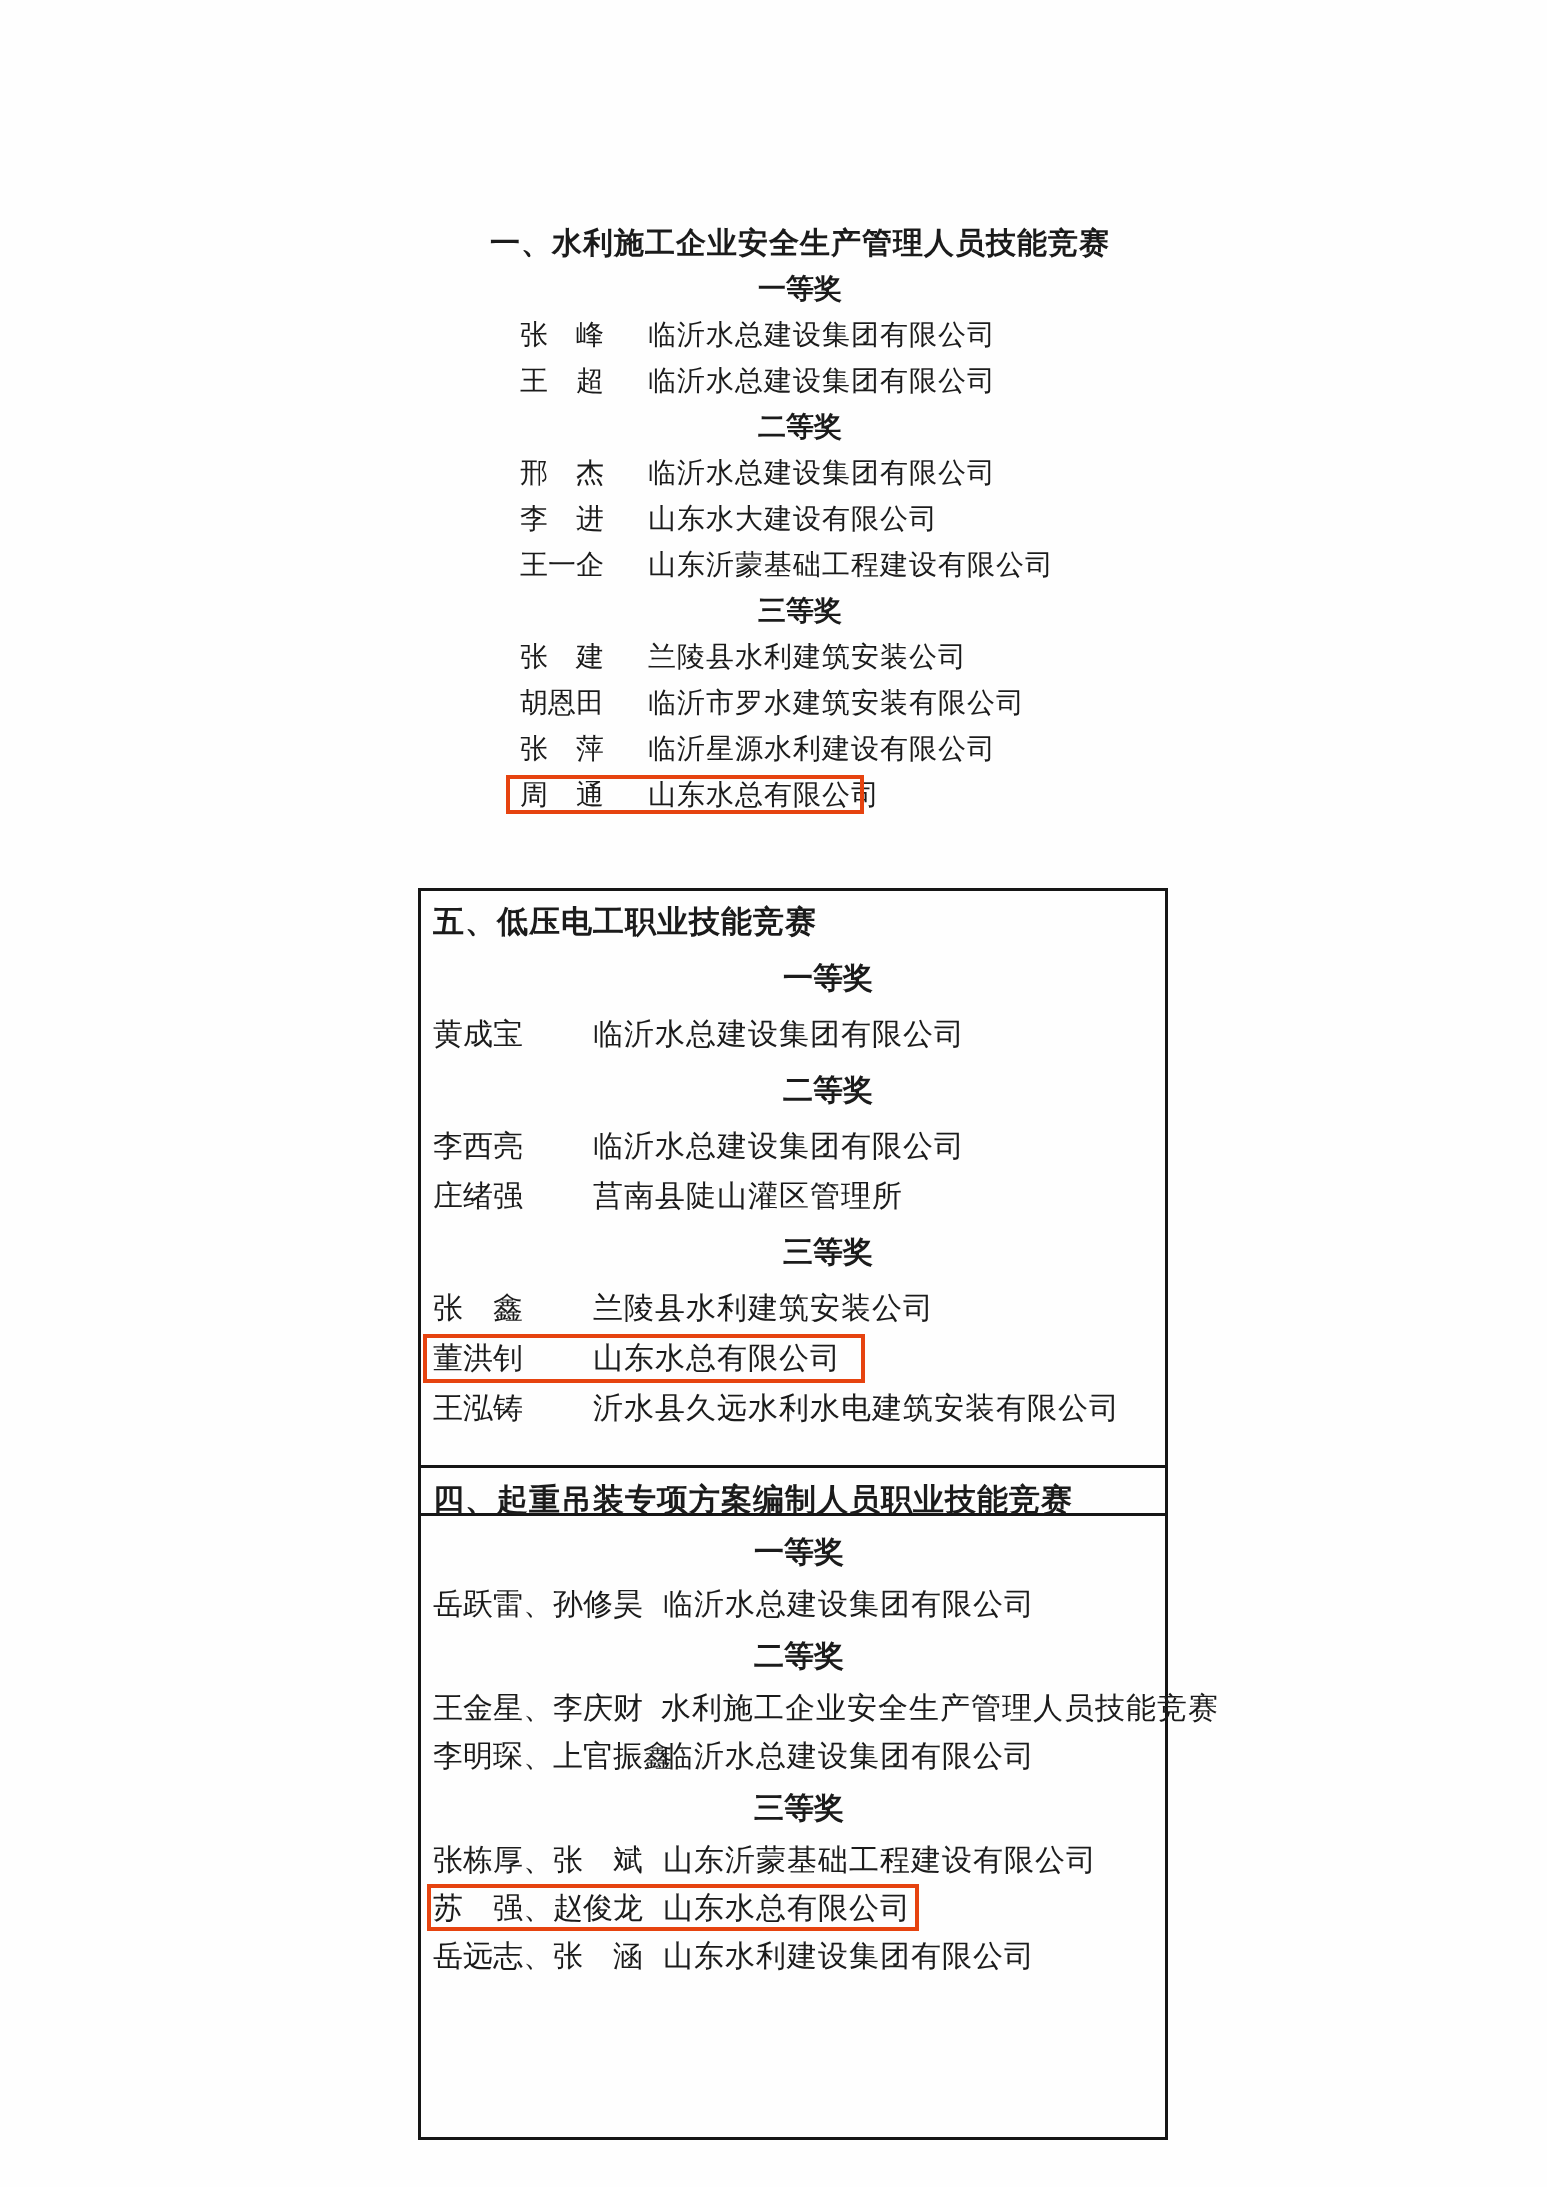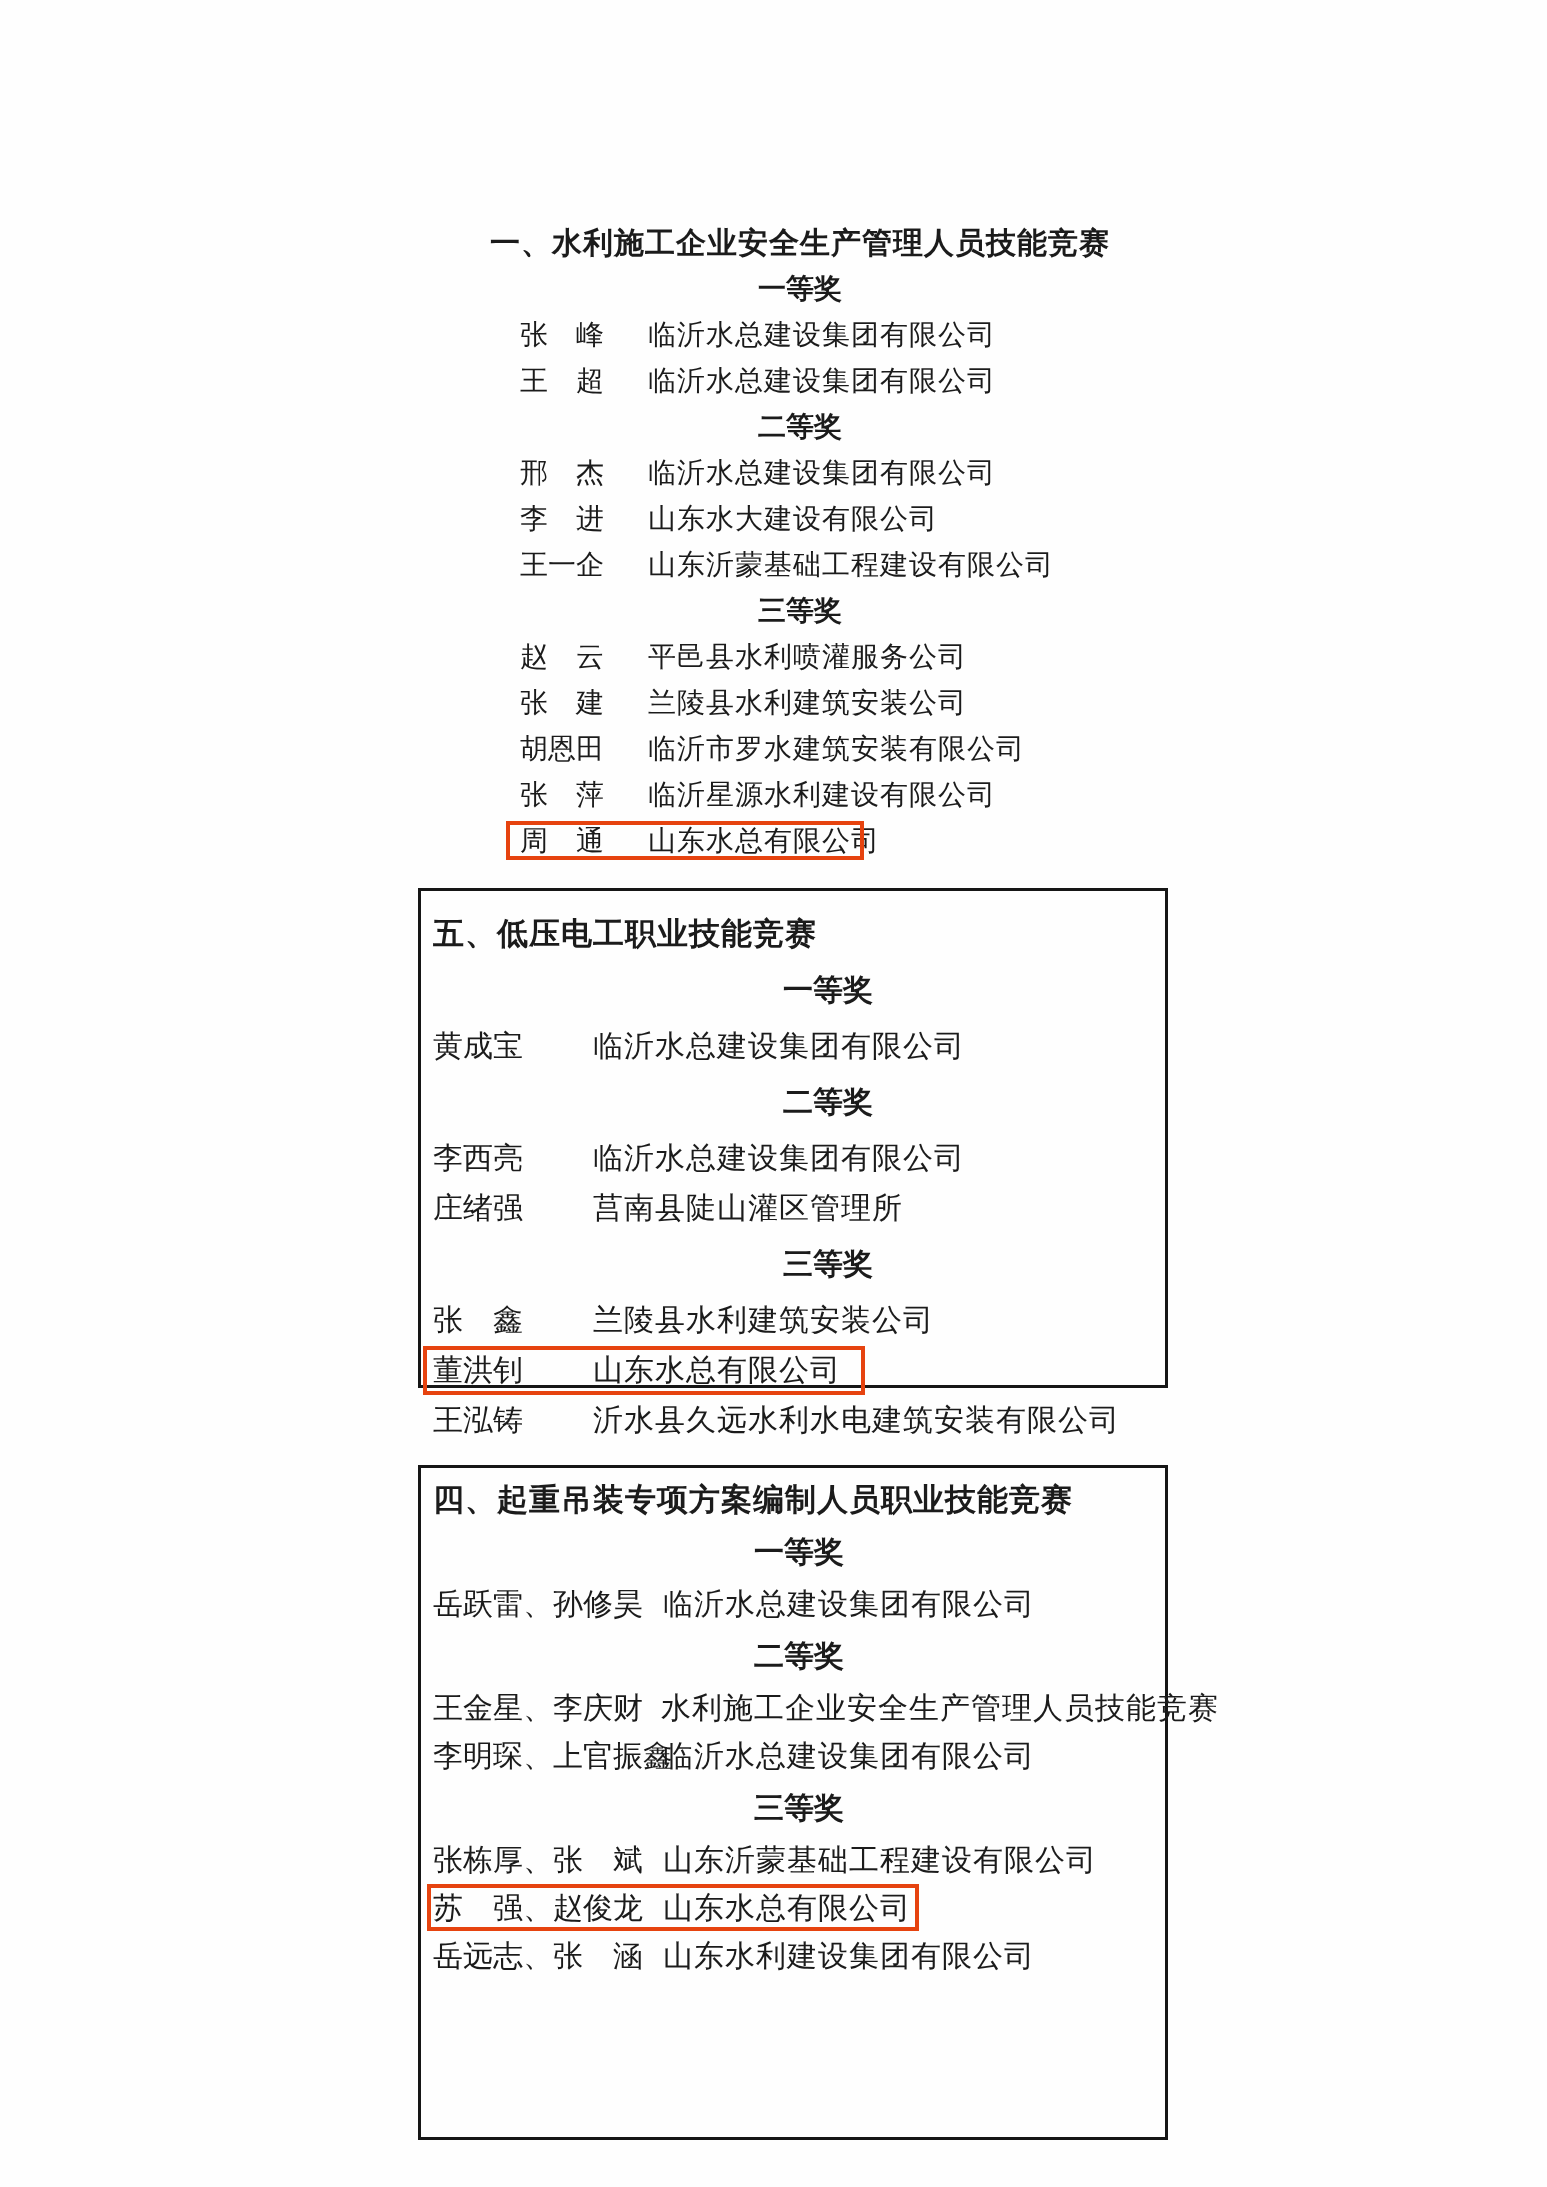--- a/index.html
+++ b/index.html
@@ -23,21 +23,21 @@
   
   #sec1{left:490px;top:220px;width:620px;}
   #sec1 .row{height:46px;font-size:28px;}
   #sec1 .sec-title{font-size:30px;letter-spacing:1px;}
   #sec1 .winner{padding-left:30px;}
   #sec1 .name{width:98px;}
   #sec1 .org{margin-left:30px;}
   #sec1 .frame{left:16px;top:3px;width:358px;height:39px;}
 
   
-  #sec5{left:418px;top:888px;width:750px;height:500px;border:3px solid #161616;padding-top:18px;}
+  #sec5{left:418px;top:888px;width:750px;height:628px;border:3px solid #161616;padding-top:6px;}
   #sec5 .row{height:50px;font-size:30px;padding-left:12px;}
   #sec5 .sec-title{font-size:31px;letter-spacing:1px;}
   #sec5 .award{margin:6px 0;padding-left:70px;}
   #sec5 .name{width:98px;}
   #sec5 .org{margin-left:62px;}
   #sec5 .frame{left:2px;top:1px;width:442px;height:49px;}
 
   
   #sec4{left:418px;top:1465px;width:750px;height:675px;border:3px solid #161616;padding-top:8px;}
   #sec4 .row{height:48px;font-size:30px;padding-left:12px;}
@@ -71,24 +71,20 @@
         </div>
         <div class="row winner">
           <span class="name">李　进</span>
           <span class="org">山东水大建设有限公司</span>
         </div>
         <div class="row winner">
           <span class="name">王一企</span>
           <span class="org">山东沂蒙基础工程建设有限公司</span>
         </div>
         <div class="row award">三等奖</div>
-        <div class="row winner">
-          <span class="name">赵　云</span>
-          <span class="org">平邑县水利喷灌服务公司</span>
-        </div>
         <div class="row winner">
           <span class="name">张　建</span>
           <span class="org">兰陵县水利建筑安装公司</span>
         </div>
         <div class="row winner">
           <span class="name">胡恩田</span>
           <span class="org">临沂市罗水建筑安装有限公司</span>
         </div>
         <div class="row winner">
           <span class="name">张　萍</span>

